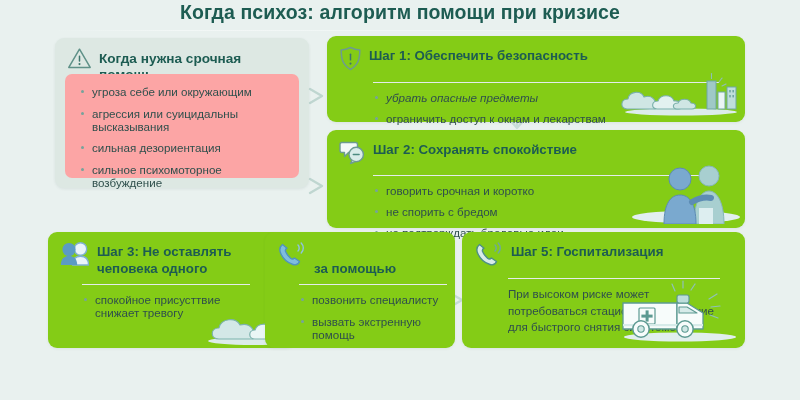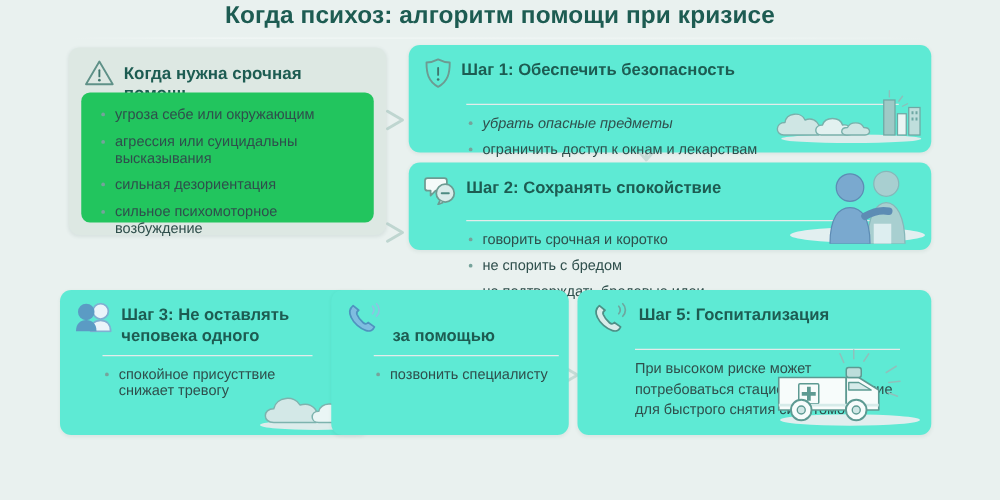--- a/index.html
+++ b/index.html
@@ -18,21 +18,21 @@
     font-size:19.5px;font-weight:bold;color:#1d5c52;
     letter-spacing:.1px;
   }
   .title-rule{
     position:absolute;left:55px;top:30px;width:690px;height:1px;
     background:linear-gradient(to right,rgba(255,255,255,0),#f2f7f6 18%,#eef5f3 82%,rgba(255,255,255,0));
   }
 
   
   .card{position:absolute;border-radius:9px;box-sizing:border-box;}
-  .card-white{background:#5eead4;box-shadow:0 1px 3px rgba(40,80,75,.07);}
+  .card-white{background:#84cc16;box-shadow:0 1px 3px rgba(40,80,75,.07);}
   .card-warn{background:#dde8e3;box-shadow:0 1px 3px rgba(40,80,75,.09);}
 
   .hdr{
     display:flex;align-items:flex-start;gap:7px;
   }
   .hdr-txt{
     font-size:13.3px;font-weight:bold;color:#1d5c52;line-height:15.5px;
     padding-top:2px;
   }
   .hdr-txt.two{line-height:16.5px;}
@@ -46,28 +46,28 @@
   ul.bullets li::before{
     content:"";position:absolute;left:2px;top:5px;
     width:3px;height:3px;border-radius:50%;background:#76a39b;
   }
   .para{font-size:11.6px;color:#2f4f4c;line-height:16.5px;}
 
   
   #warn-card{left:55px;top:38px;width:254px;height:150px;padding:9px 10px 0 12px;}
   #warn-inner{
     position:absolute;left:10px;top:36px;width:234px;height:104px;
-    background:#22c55e;border-radius:7px;
+    background:#fca5a5;border-radius:7px;
     padding:11px 10px 0 14px;box-sizing:border-box;
   }
   #warn-inner li{margin-bottom:8.6px;}
 
   
   #step1{left:327px;top:36px;width:418px;height:86px;}
-  #step2{left:327px;top:130px;width:418px;height:70px;}
+  #step2{left:327px;top:130px;width:418px;height:98px;}
   #step3{left:48px;top:232px;width:247px;height:116px;}
   #step4{left:265px;top:232px;width:190px;height:116px;}
   #step5{left:462px;top:232px;width:283px;height:116px;}
 
   .pad{padding:10px 12px 0 12px;box-sizing:border-box;}
 
   
   .ico{flex:0 0 auto;display:block;}
 
   
@@ -243,20 +243,21 @@
         </svg>
       </span>
       <span class="hdr-txt two">
         <br>
         <span>за помощью</span>
       </span>
     </div>
     <div class="rule" style="margin:7px 0 0 22px;width:148px;"></div>
     <ul class="bullets" style="margin:8px 0 0 22px;">
       <li style="margin-bottom:9px;">позвонить специалисту</li>
+      <li>вызвать экстренную помощь</li>
     </ul>
   </div>
 
   <div class="card card-white pad" id="step5">
     <div class="hdr">
       <span class="ico">
         <svg width="30" height="25" viewBox="0 0 30 25">
           <path d="M5.5 2.5 C3 4.5 2 8 4 12 C6 16.5 11 21 16 22.5 C19 23.4 21.5 22 22.5 19.5
                    L17.5 16 C16.2 17.4 15 17.4 13.6 16.2 C11.4 14.3 9.5 11.8 8.6 9.6
                    C8 8 8.6 7 10 6.2 Z" fill="#d9ecea" stroke="#4d8f86" stroke-width="1.4" stroke-linejoin="round"></path>

